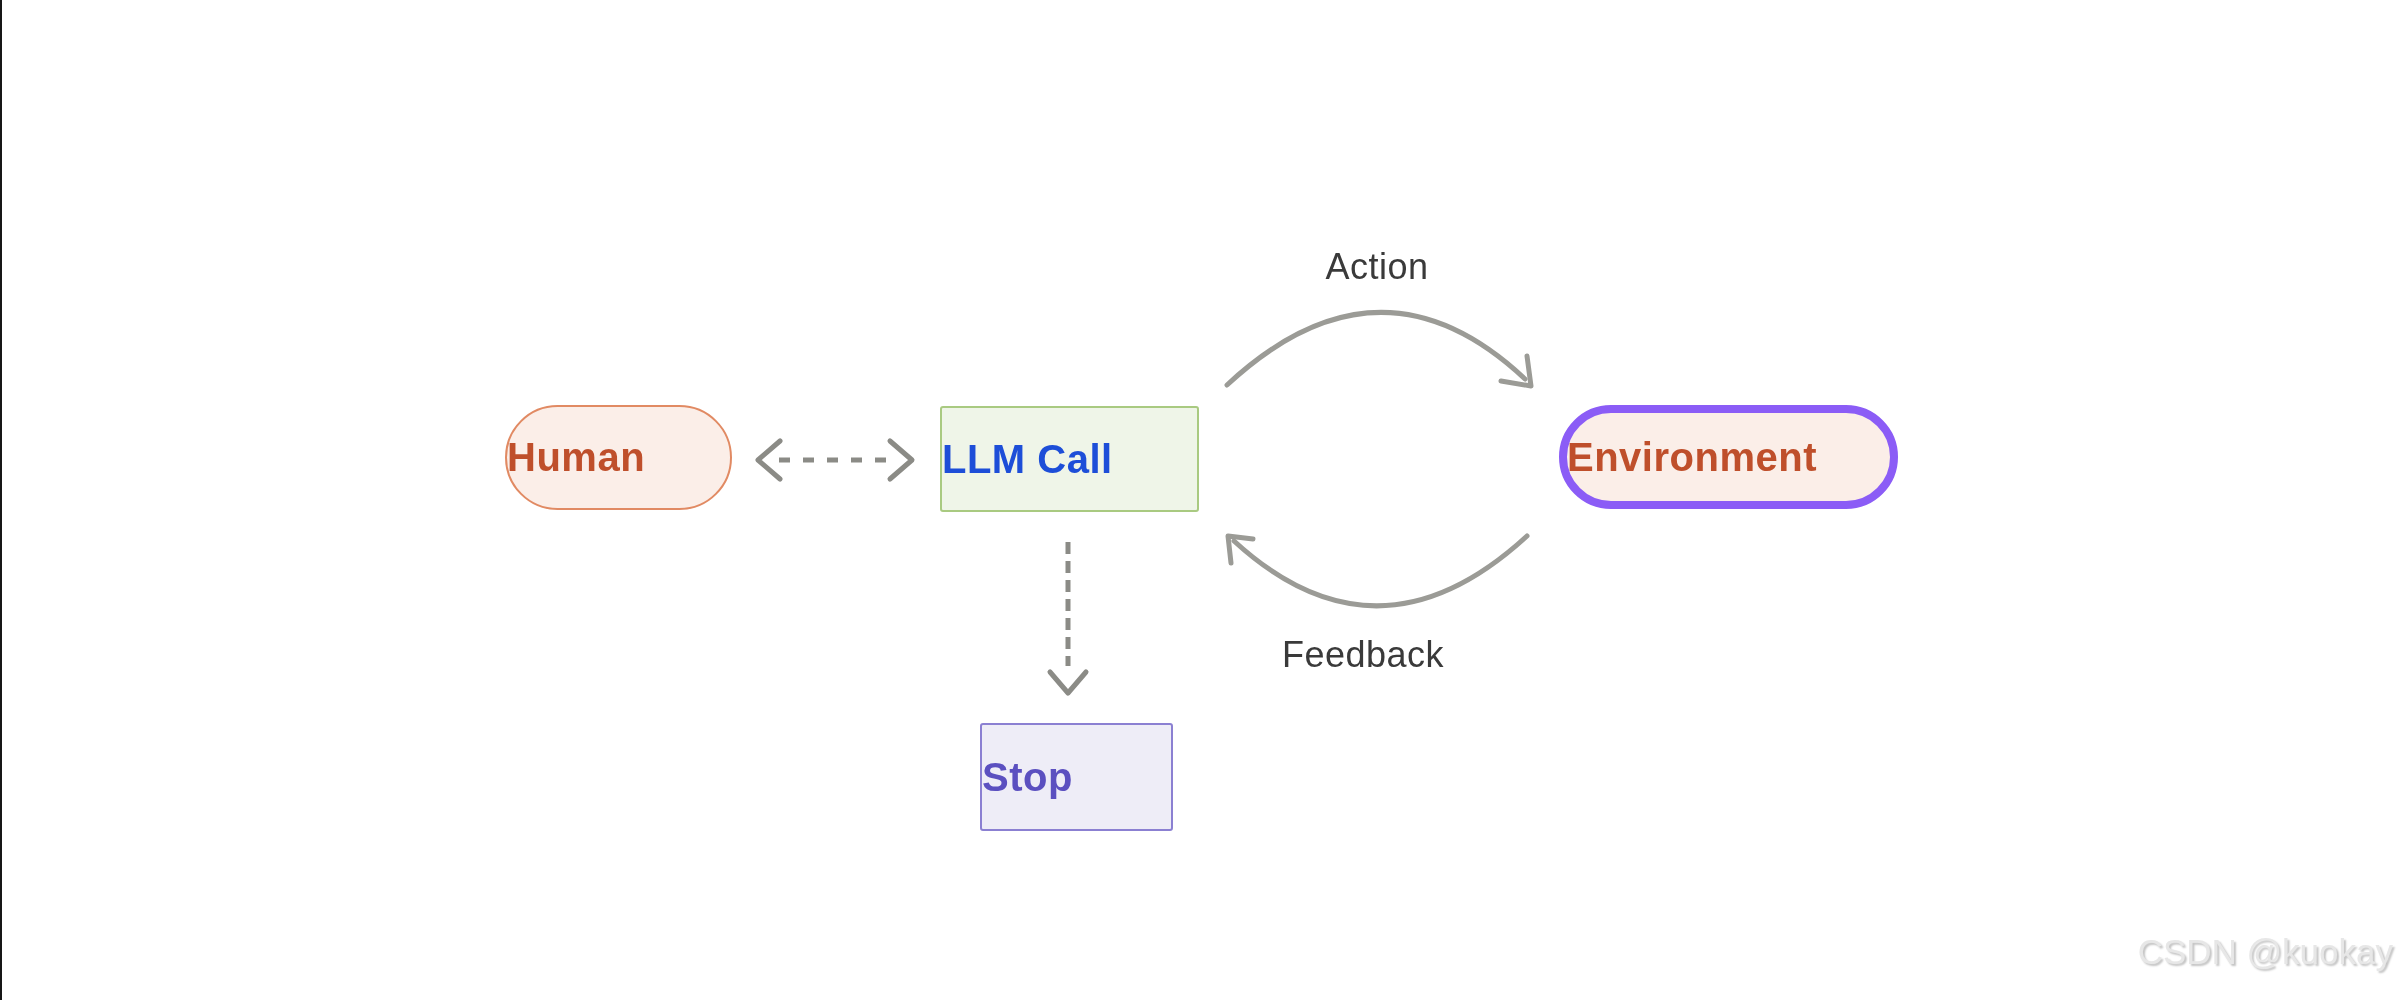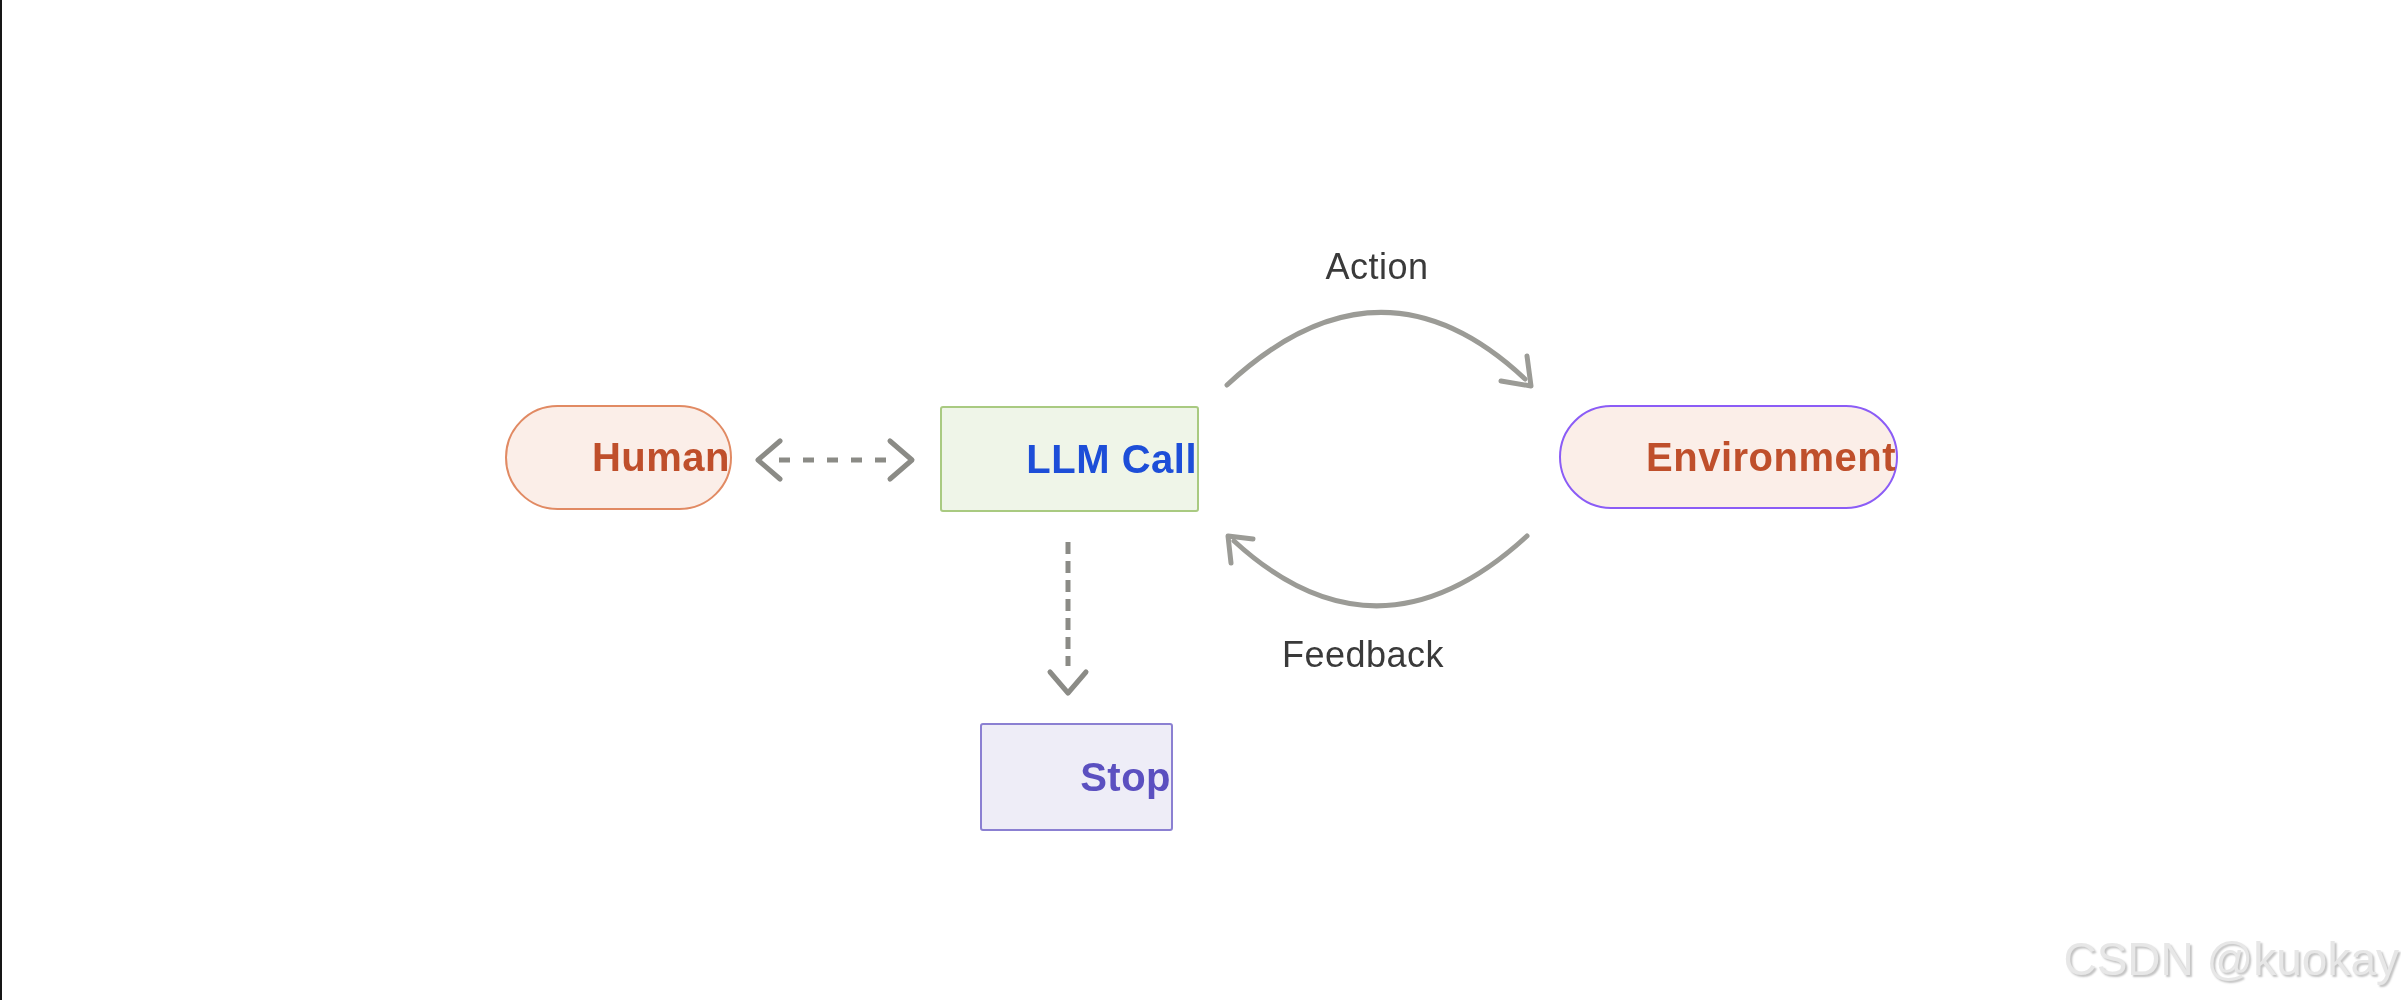--- a/index.html
+++ b/index.html
@@ -20,59 +20,59 @@
   .arrows {
     position: absolute;
     left: 0; top: 0;
     width: 2401px; height: 1000px;
   }
   .node {
     position: absolute;
     box-sizing: border-box;
     display: flex;
     align-items: center;
-    justify-content: flex-end;
+    justify-content: flex-start;
     font-weight: bold;
     font-size: 40px;
     letter-spacing: 0.5px;
   }
   .node-human {
     left: 505px; top: 405px; width: 227px; height: 105px;
     background: #fbeee8; border: 2px solid #e18a63; border-radius: 53px;
     color: #bf4f2b;
   }
   .node-llm {
     left: 940px; top: 406px; width: 259px; height: 106px;
     background: #eff5e8; border: 2px solid #a9ca81; border-radius: 3px;
     color: #1d4ed8;
   }
   .node-environment {
     left: 1559px; top: 405px; width: 339px; height: 104px;
-    background: #fbeee8; border: 2px solid #8b5cf6; border-radius: 52px;
+    background: #fbeee8; border: 8px solid #8b5cf6; border-radius: 52px;
     color: #bf4f2b;
   }
   .node-stop {
     left: 980px; top: 723px; width: 193px; height: 108px;
     background: #eeedf7; border: 2px solid #8b80d2; border-radius: 3px;
     color: #5b50c0;
   }
   .edge-label {
     position: absolute;
     width: 300px;
     text-align: center;
     font-size: 36px;
     letter-spacing: 0.5px;
     color: #3a3a3a;
   }
   .label-action   { left: 1227px; top: 246px; }
   .label-feedback { left: 1213px; top: 634px; }
   .watermark {
     position: absolute;
-    right: 2px; top: 932px;
-    font-size: 46px;
+    right: 8px; top: 932px;
+    font-size: 35px;
     color: #e7e7e7;
     text-shadow: 2px 2px 2px #c3c3c3, -1px -1px 1px #ffffff;
     white-space: nowrap;
   }
 </style>
 </head>
 <body>
 
 <div class="canvas">
 

